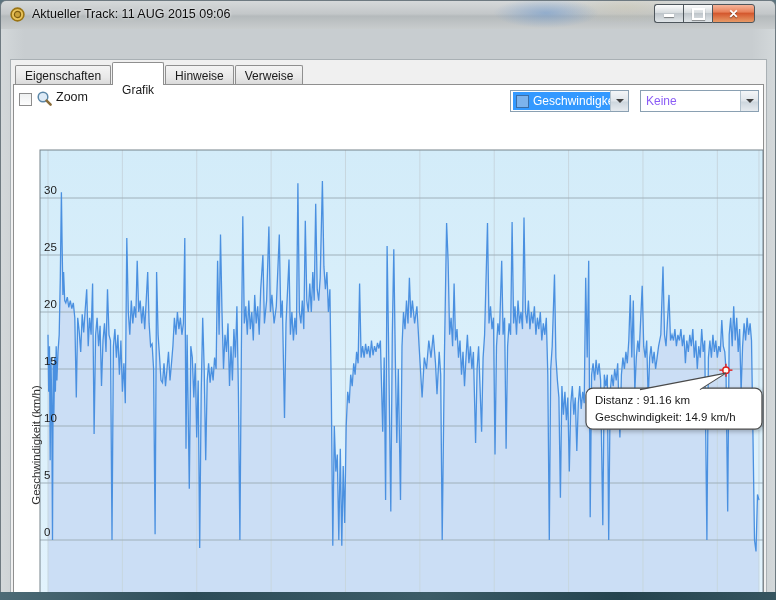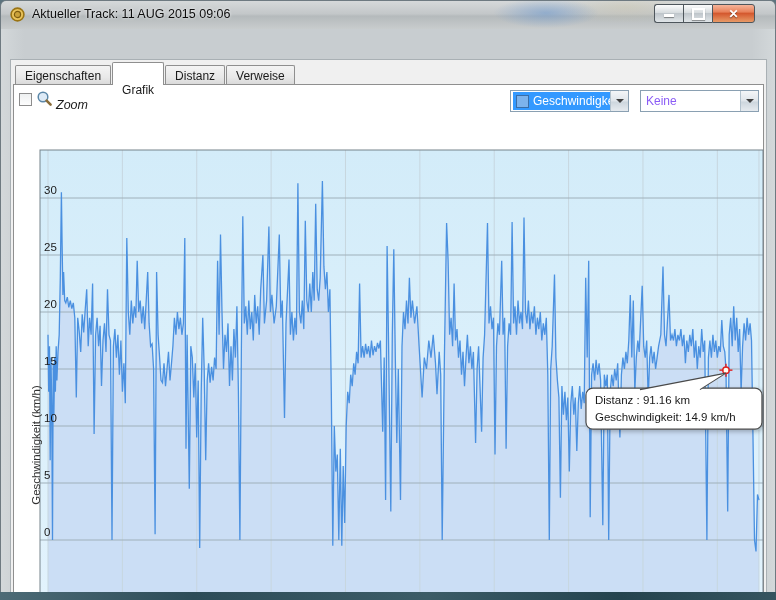--- a/index.html
+++ b/index.html
@@ -39,21 +39,21 @@
   .tab{height:20px;box-sizing:border-box;padding:3px 9px 0 9px;font-size:12px;color:#1a1a1a;
     background:linear-gradient(#f4f4f4,#e8e8e8 60%,#d8d8d8);border:1px solid #8f8f8f;
     border-bottom:none;border-radius:2px 2px 0 0;margin-right:1px;white-space:nowrap;text-align:right;}
   .tab.active{height:23px;padding-top:20px;background:#fff;position:relative;z-index:3;}
   .tabpage{position:absolute;left:2px;top:24px;width:751px;height:528px;background:#ffffff;
     border:1px solid #8f8f8f;box-sizing:border-box;z-index:2;}
   
   .checkbox{position:absolute;left:5px;top:8px;width:13px;height:13px;box-sizing:border-box;
     border:1px solid #8d8d8d;background:linear-gradient(#eef0f1,#fdfdfd);}
   .zoomicon{position:absolute;left:22px;top:5px;}
-  .zoomlabel{position:absolute;left:42px;top:13px;font-size:12.5px;color:#1a1a1a;font-style:italic;}
+  .zoomlabel{position:absolute;left:42px;top:5px;font-size:12.5px;color:#1a1a1a;}
   .combo{position:absolute;top:5px;height:22px;width:119px;box-sizing:border-box;
     background:#fff;border:1px solid #8aa0b2;display:flex;align-items:center;}
   .combo1{left:496px;}
   .combo2{left:626px;}
   .combo .content{flex:1;display:flex;align-items:center;height:18px;margin:1px 0 1px 2px;
     padding:0 3px;font-size:12px;color:#8b5cf6;overflow:hidden;white-space:nowrap;}
   .combo1 .content{background:#3399ff;color:#fff;}
   .swatch{width:11px;height:11px;background:#7db3ec;border:1px solid #3a6ea8;margin-right:4px;flex:none;}
   .arrowbtn{width:17px;height:20px;flex:none;border-left:1px solid #b3c2cd;
     background:linear-gradient(#f4f6f8,#dfe5ea 50%,#cdd6dd 55%,#e6ebef);
@@ -90,21 +90,21 @@
         </div>
       </div>
     </div>
 
     <div class="frame">
       <div class="client">
 
         <div class="tabs">
           <div class="tab">Eigenschaften</div>
           <div class="tab active">Grafik</div>
-          <div class="tab">Distanz</div>
+          <div class="tab">Hinweise</div>
           <div class="tab">Verweise</div>
         </div>
 
         <div class="tabpage">
 
           <div class="checkbox"></div>
           <svg class="zoomicon" width="17" height="17" viewBox="0 0 17 17">
             <circle cx="7" cy="7" r="4.8" fill="#ddeaf6" stroke="#5b87a8" stroke-width="1.5"></circle>
             <line x1="10.6" y1="10.6" x2="14.6" y2="14.6" stroke="#8a6d3b" stroke-width="2.6" stroke-linecap="round"></line>
           </svg>

